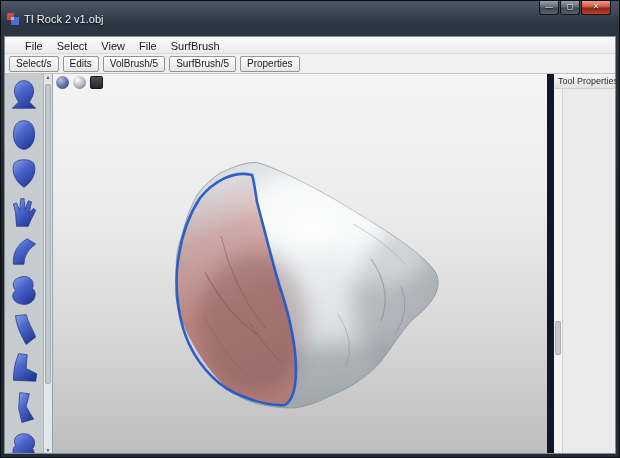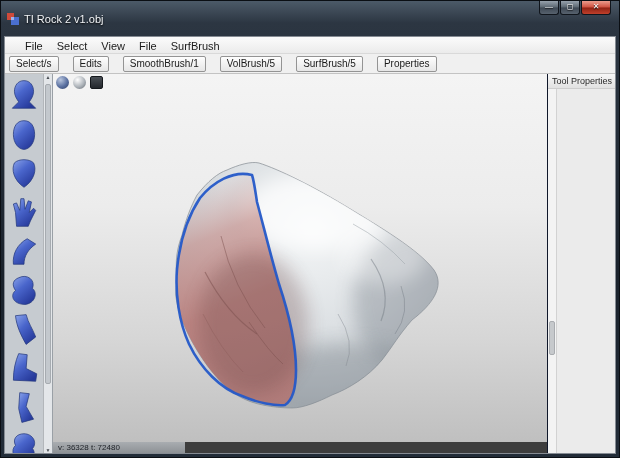--- a/index.html
+++ b/index.html
@@ -14,21 +14,21 @@
   .win-btn { width:20px; height:14px; border:1px solid #10151c; border-top:none;
     background:linear-gradient(#97a2ad,#5b6771 48%,#3e4854 52%,#57626e);
     color:#fff; font-size:8px; line-height:12px; text-align:center; border-radius:0 0 3px 3px;
     margin-left:1px; text-shadow:0 1px 1px #000; }
   .win-btn.close { width:30px; background:linear-gradient(#eb9c8d,#cf5140 48%,#8f2214 52%,#c0402b); }
   .app-body { flex:1; margin:0 3px 3px; background:#f0f0f0; display:flex; flex-direction:column;
     border:1px solid #858b93; min-height:0; }
   .menubar { height:17px; background:linear-gradient(#fbfbfb,#ebebeb); display:flex; align-items:flex-end;
     padding-left:13px; font-size:11px; color:#1a1a1a; border-bottom:1px solid #d9d9d9; }
   .menu-item { padding:1px 7px; cursor:default; }
-  .tabbar { height:20px; background:#f0f0f0; display:flex; align-items:center; gap:14px;
+  .tabbar { height:20px; background:#f0f0f0; display:flex; align-items:center; gap:4px;
     padding:1px 4px; border-bottom:1px solid #c3c3c3; }
   .tab { font-size:10px; font-family:inherit; padding:1px 6px 2px; color:#1a1a1a;
     background:linear-gradient(#fefefe,#e6e6e6); border:1px solid #949494; border-radius:2px; }
   .content { flex:1; display:flex; min-height:0; }
   .sidebar { width:48px; background:#c6cbd0; border-right:1px solid #9aa0a6; position:relative;
     display:flex; flex-direction:column; }
   .thumb-list { flex:1; overflow:hidden; padding:3px 0 0 2px; display:flex; flex-direction:column; }
   .thumb { width:36px; height:39px; flex:0 0 auto; }
   .side-scroll { position:absolute; right:0; top:0; bottom:0; width:9px; background:#e3e6e9;
     border-left:1px solid #b2b6ba; display:flex; flex-direction:column; justify-content:space-between;
@@ -40,21 +40,21 @@
   .canvas-tools { position:absolute; top:2px; left:3px; display:flex; gap:4px; z-index:3; }
   .ctool { width:13px; height:13px; border-radius:50%; }
   .ctool.sphere { background:radial-gradient(circle at 35% 30%, #b9c6de 0%, #5a70a0 55%, #2c3c62 100%); }
   .ctool.matball { background:radial-gradient(circle at 35% 30%, #ffffff 0%, #aeb4ba 55%, #5e656d 100%); }
   .ctool.grid { border-radius:2px; background:linear-gradient(#4a4f55,#23272c); border:1px solid #15181c; }
   .rock-svg { position:absolute; left:0; top:0; z-index:1; }
   .statusbar { position:absolute; left:0; right:0; bottom:0; height:11px; background:#3d3d3d;
     display:flex; align-items:center; z-index:4; }
   .status-seg { height:100%; width:132px; background:linear-gradient(#a9adb1,#8d9195);
     color:#20242a; font-size:8px; line-height:11px; padding-left:5px; white-space:nowrap; overflow:hidden; }
-  .right-panel { width:68px; background:#ebebeb; border-left:1px solid #0f172a; display:flex;
+  .right-panel { width:68px; background:#ebebeb; border-left:7px solid #0f172a; display:flex;
     flex-direction:column; }
   .rp-header { font-size:9px; padding:2px 2px 2px 4px; color:#2a2a2a;
     background:linear-gradient(#f7f7f7,#e1e1e1); border-bottom:1px solid #cdcdcd; white-space:nowrap; }
   .rp-body { flex:1; display:flex; }
   .rp-scroll { width:9px; background:#f3f3f3; border-right:1px solid #d2d2d2; position:relative; }
   .rp-thumb { position:absolute; left:1px; width:6px; top:232px; height:34px; background:#c6c9cc;
     border:1px solid #a9acb0; border-radius:2px; }
   .rp-space { flex:1; }
   .defs-holder { position:absolute; width:0; height:0; overflow:hidden; }
 </style>
@@ -95,21 +95,20 @@
       <span class="menu-item">File</span>
       <span class="menu-item">Select</span>
       <span class="menu-item">View</span>
       <span class="menu-item">File</span>
       <span class="menu-item">SurfBrush</span>
     </div>
 
     <div class="tabbar">
       <button class="tab">Select/s</button>
       <button class="tab">Edits</button>
-      <button class="tab">SmoothBrush/1</button>
       <button class="tab">VolBrush/5</button>
       <button class="tab">SurfBrush/5</button>
       <button class="tab">Properties</button>
     </div>
 
     <div class="content">
 
       <div class="sidebar">
         <div class="thumb-list">
             <div class="thumb"><svg viewBox="0 0 32 34" width="34" height="37">
@@ -199,23 +198,20 @@
 
             <path d="M152,198 q22,42 52,62" fill="none" stroke="#7d5250" stroke-width="1.2" opacity="0.55"></path>
             <path d="M168,162 q12,52 44,92" fill="none" stroke="#7d5250" stroke-width="1" opacity="0.5"></path>
             <path d="M196,248 q20,30 34,42" fill="none" stroke="#7d5250" stroke-width="1" opacity="0.5"></path>
             <path d="M150,240 q18,36 40,58" fill="none" stroke="#8a5c5a" stroke-width="0.9" opacity="0.45"></path>
           </g>
 
           <path d="M199,101 C180,96 160,108 147,124 C135,142 127,165 124,195 C122,220 126,248 136,270 C148,295 168,315 189,322 C205,329 222,332 232,331 C240,326 243,312 243,296 C243,270 236,240 226,210 C218,183 210,150 204,128 C202,115 201,107 199,101 Z" fill="none" stroke="#2458c8" stroke-width="2.6" stroke-linejoin="round" opacity="0.95"></path>
         </svg>
 
-        <div class="statusbar">
-          <div class="status-seg">v: 36328 t: 72480</div>
-        </div>
       </div>
 
       <div class="right-panel">
         <div class="rp-header">Tool Properties</div>
         <div class="rp-body">
           <div class="rp-scroll">
             <div class="rp-thumb"></div>
           </div>
           <div class="rp-space"></div>
         </div>

